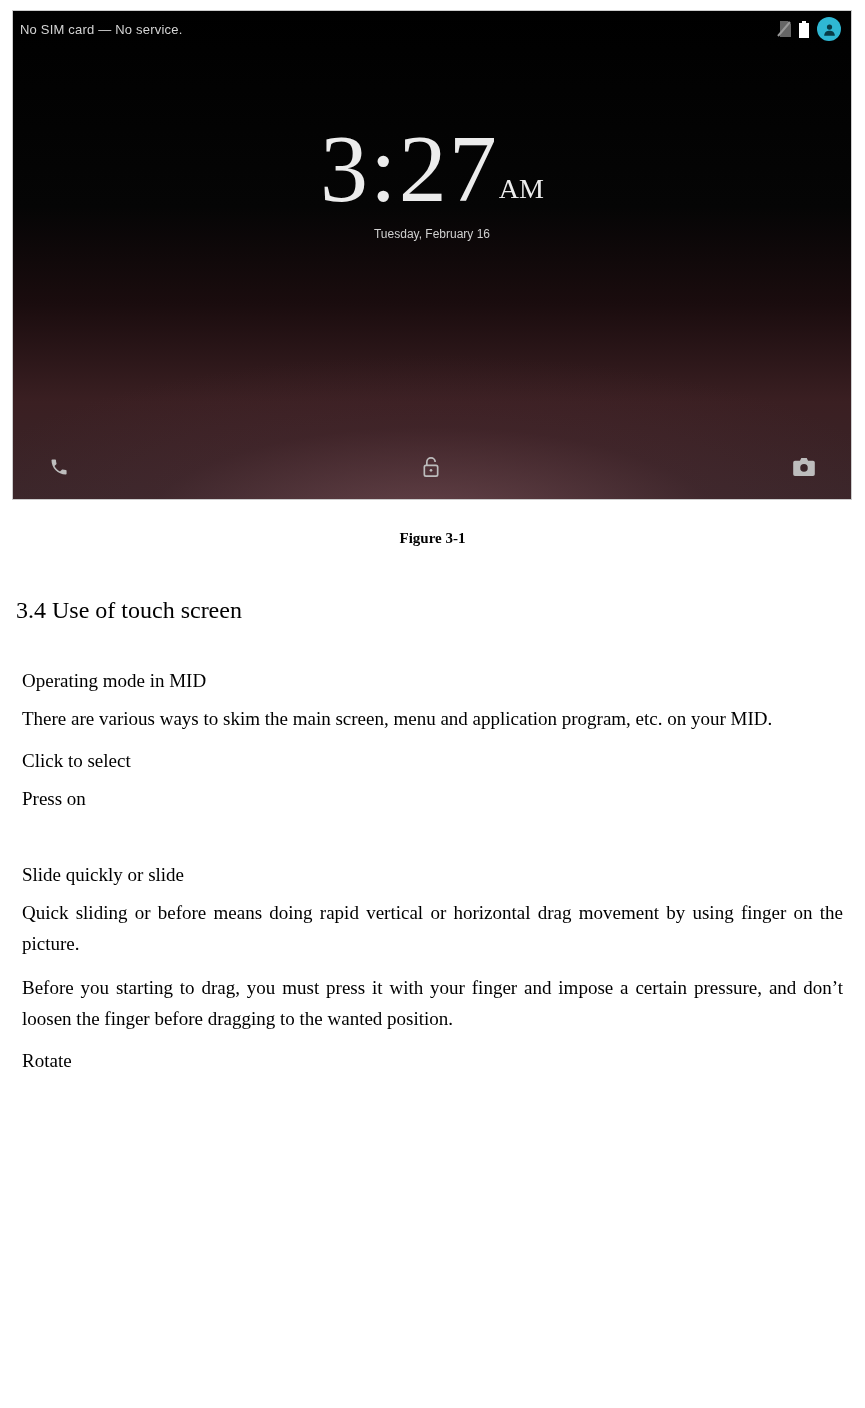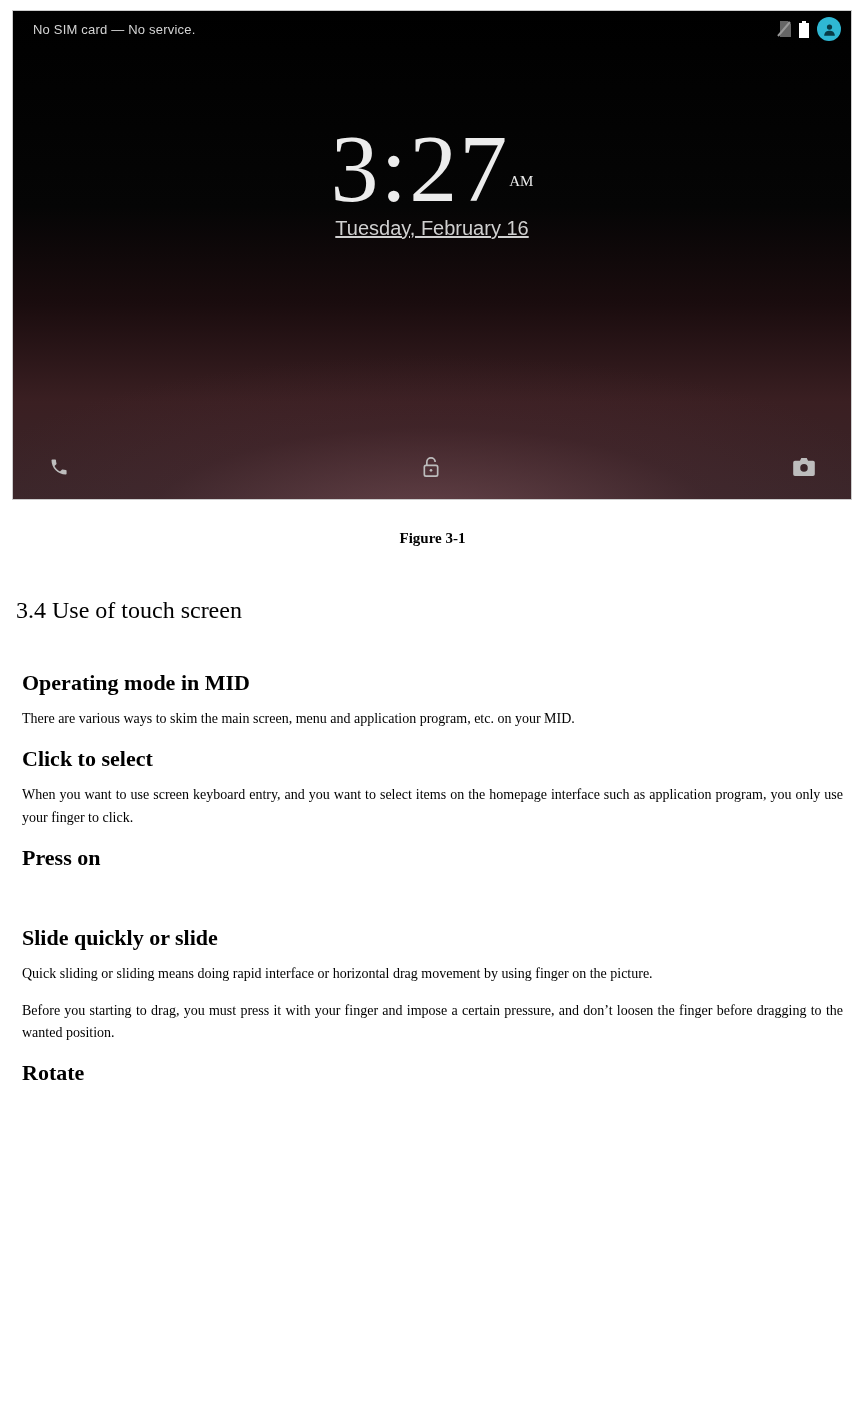--- a/index.html
+++ b/index.html
@@ -36,21 +36,21 @@
     }
     .status-bar {
       position: absolute;
       top: 0;
       left: 0;
       right: 0;
       height: 36px;
       display: flex;
       align-items: center;
       justify-content: space-between;
-      padding: 0 10px 0 20px;
+      padding: 0 10px 0 7px;
       z-index: 3;
     }
     .status-left {
       color: #d5d5d5;
       font-family: "Helvetica Neue", Arial, sans-serif;
       font-size: 13px;
       letter-spacing: 0.2px;
     }
     .status-right {
       display: flex;
@@ -89,30 +89,30 @@
       color: #ececec;
       font-family: Liberation Serif, serif;
     }
     .clock-time {
       font-size: 96px;
       font-weight: 100;
       letter-spacing: 2px;
       line-height: 1;
     }
     .clock-ampm {
-      font-size: 15px;
+      font-size: 28px;
       font-weight: 300;
-      margin-bottom: 27px;
+      margin-bottom: 12px;
     }
     .clock-date {
       color: #d0d0d0;
       font-family: "Helvetica Neue", "Segoe UI", Arial, sans-serif;
-      font-size: 20px;
+      font-size: 12px;
       font-weight: 300;
-      text-decoration: underline;
+      margin-top: 10px;
     }
     .bottom-bar {
       position: absolute;
       left: 0;
       right: 0;
       bottom: 0;
       height: 60px;
       display: flex;
       align-items: center;
       justify-content: space-between;
@@ -130,26 +130,26 @@
 
     .doc {
       padding: 0 22px 30px 22px;
     }
     .section-heading {
       font-size: 24px;
       font-weight: normal;
       margin: 20px 0 46px -6px;
     }
     .sub-heading {
-      font-size: 22px;
-      font-weight: bold;
+      font-size: 19px;
+      font-weight: normal;
       margin: 16px 0 12px 0;
     }
     .body-text {
-      font-size: 14px;
+      font-size: 19px;
       line-height: 1.6;
       text-align: justify;
       margin-bottom: 14px;
     }
     .spacer { height: 26px; }
   </style>
 </head>
 <body>
 
 <div class="screenshot">
@@ -211,25 +211,24 @@
 <div class="figure-caption">Figure 3-1</div>
 
 <div class="doc">
 
   <h2 class="section-heading">3.4 Use of touch screen</h2>
 
   <div class="sub-heading">Operating mode in MID</div>
   <p class="body-text">There are various ways to skim the main screen, menu and application program, etc. on your MID.</p>
 
   <div class="sub-heading">Click to select</div>
-  <p class="body-text">When you want to use screen keyboard entry, and you want to select items on the homepage interface such as application program, you only use your finger to click.</p>
 
   <div class="sub-heading">Press on</div>
 
   <div class="spacer"></div>
 
   <div class="sub-heading">Slide quickly or slide</div>
-  <p class="body-text">Quick sliding or sliding means doing rapid interface or horizontal drag movement by using finger on the picture.</p>
+  <p class="body-text">Quick sliding or before means doing rapid vertical or horizontal drag movement by using finger on the picture.</p>
 
   <p class="body-text">Before you starting to drag, you must press it with your finger and impose a certain pressure, and don’t loosen the finger before dragging to the wanted position.</p>
 
   <div class="sub-heading">Rotate</div>
 </div>
 
 </body></html>

